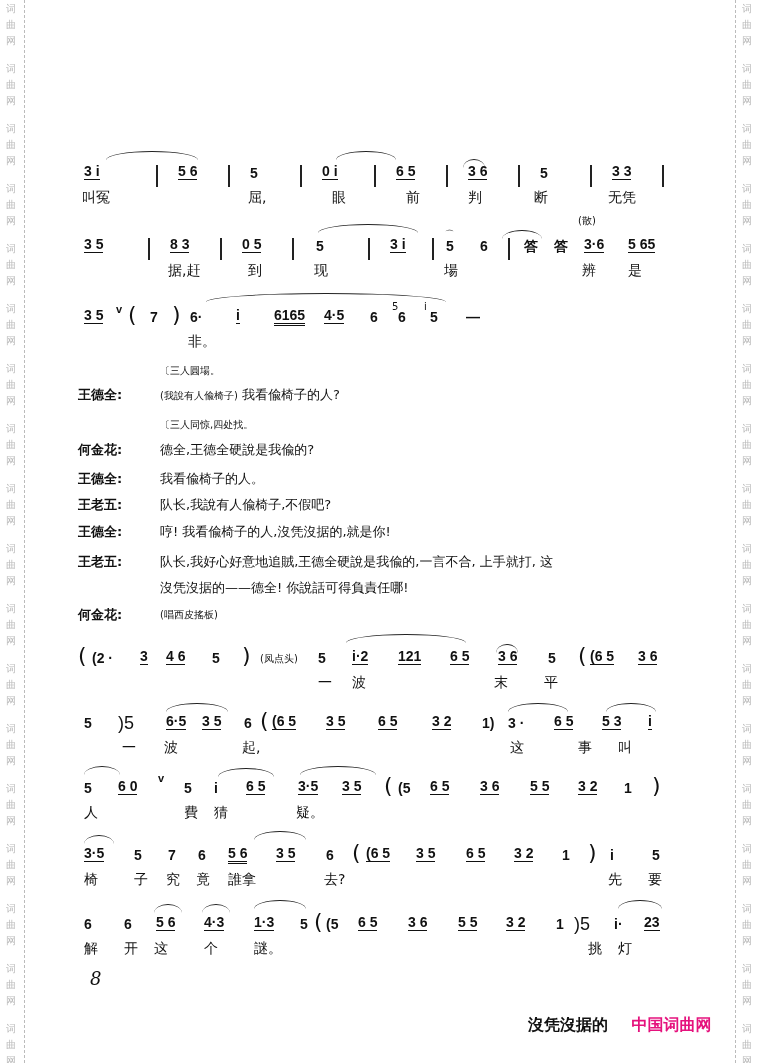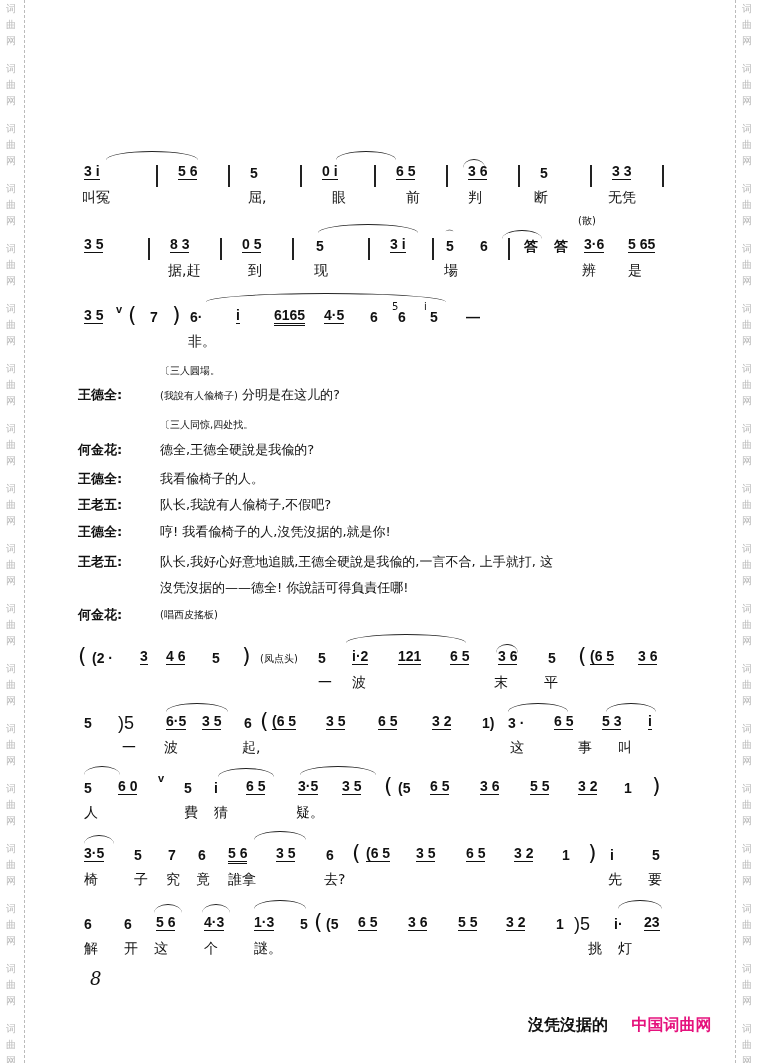--- a/index.html
+++ b/index.html
@@ -224,21 +224,21 @@
     <span class="n" style="left:352px">5</span>
     <span class="n" style="left:388px">—</span>
     <span class="lyr" style="left:110px">非。</span>
   </div>
 
   <div class="dlg" style="top:362px">
     <span class="txt stage">〔三人圓場。</span>
   </div>
   <div class="dlg" style="top:386px">
     <span class="spk">王德全:</span>
-    <span class="txt"><span class="stage">(我說有人偸椅子)</span> <span>分明是在这儿的?</span></span>
+    <span class="txt"><span class="stage">(我說有人偸椅子)</span> <span>我看偸椅子的人?</span></span>
   </div>
   <div class="dlg" style="top:416px">
     <span class="txt stage">〔三人同惊,四处找。</span>
   </div>
   <div class="dlg" style="top:441px">
     <span class="spk">何金花:</span>
     <span class="txt">德全,王德全硬說是我偸的?</span>
   </div>
   <div class="dlg" style="top:470px">
     <span class="spk">王德全:</span>

